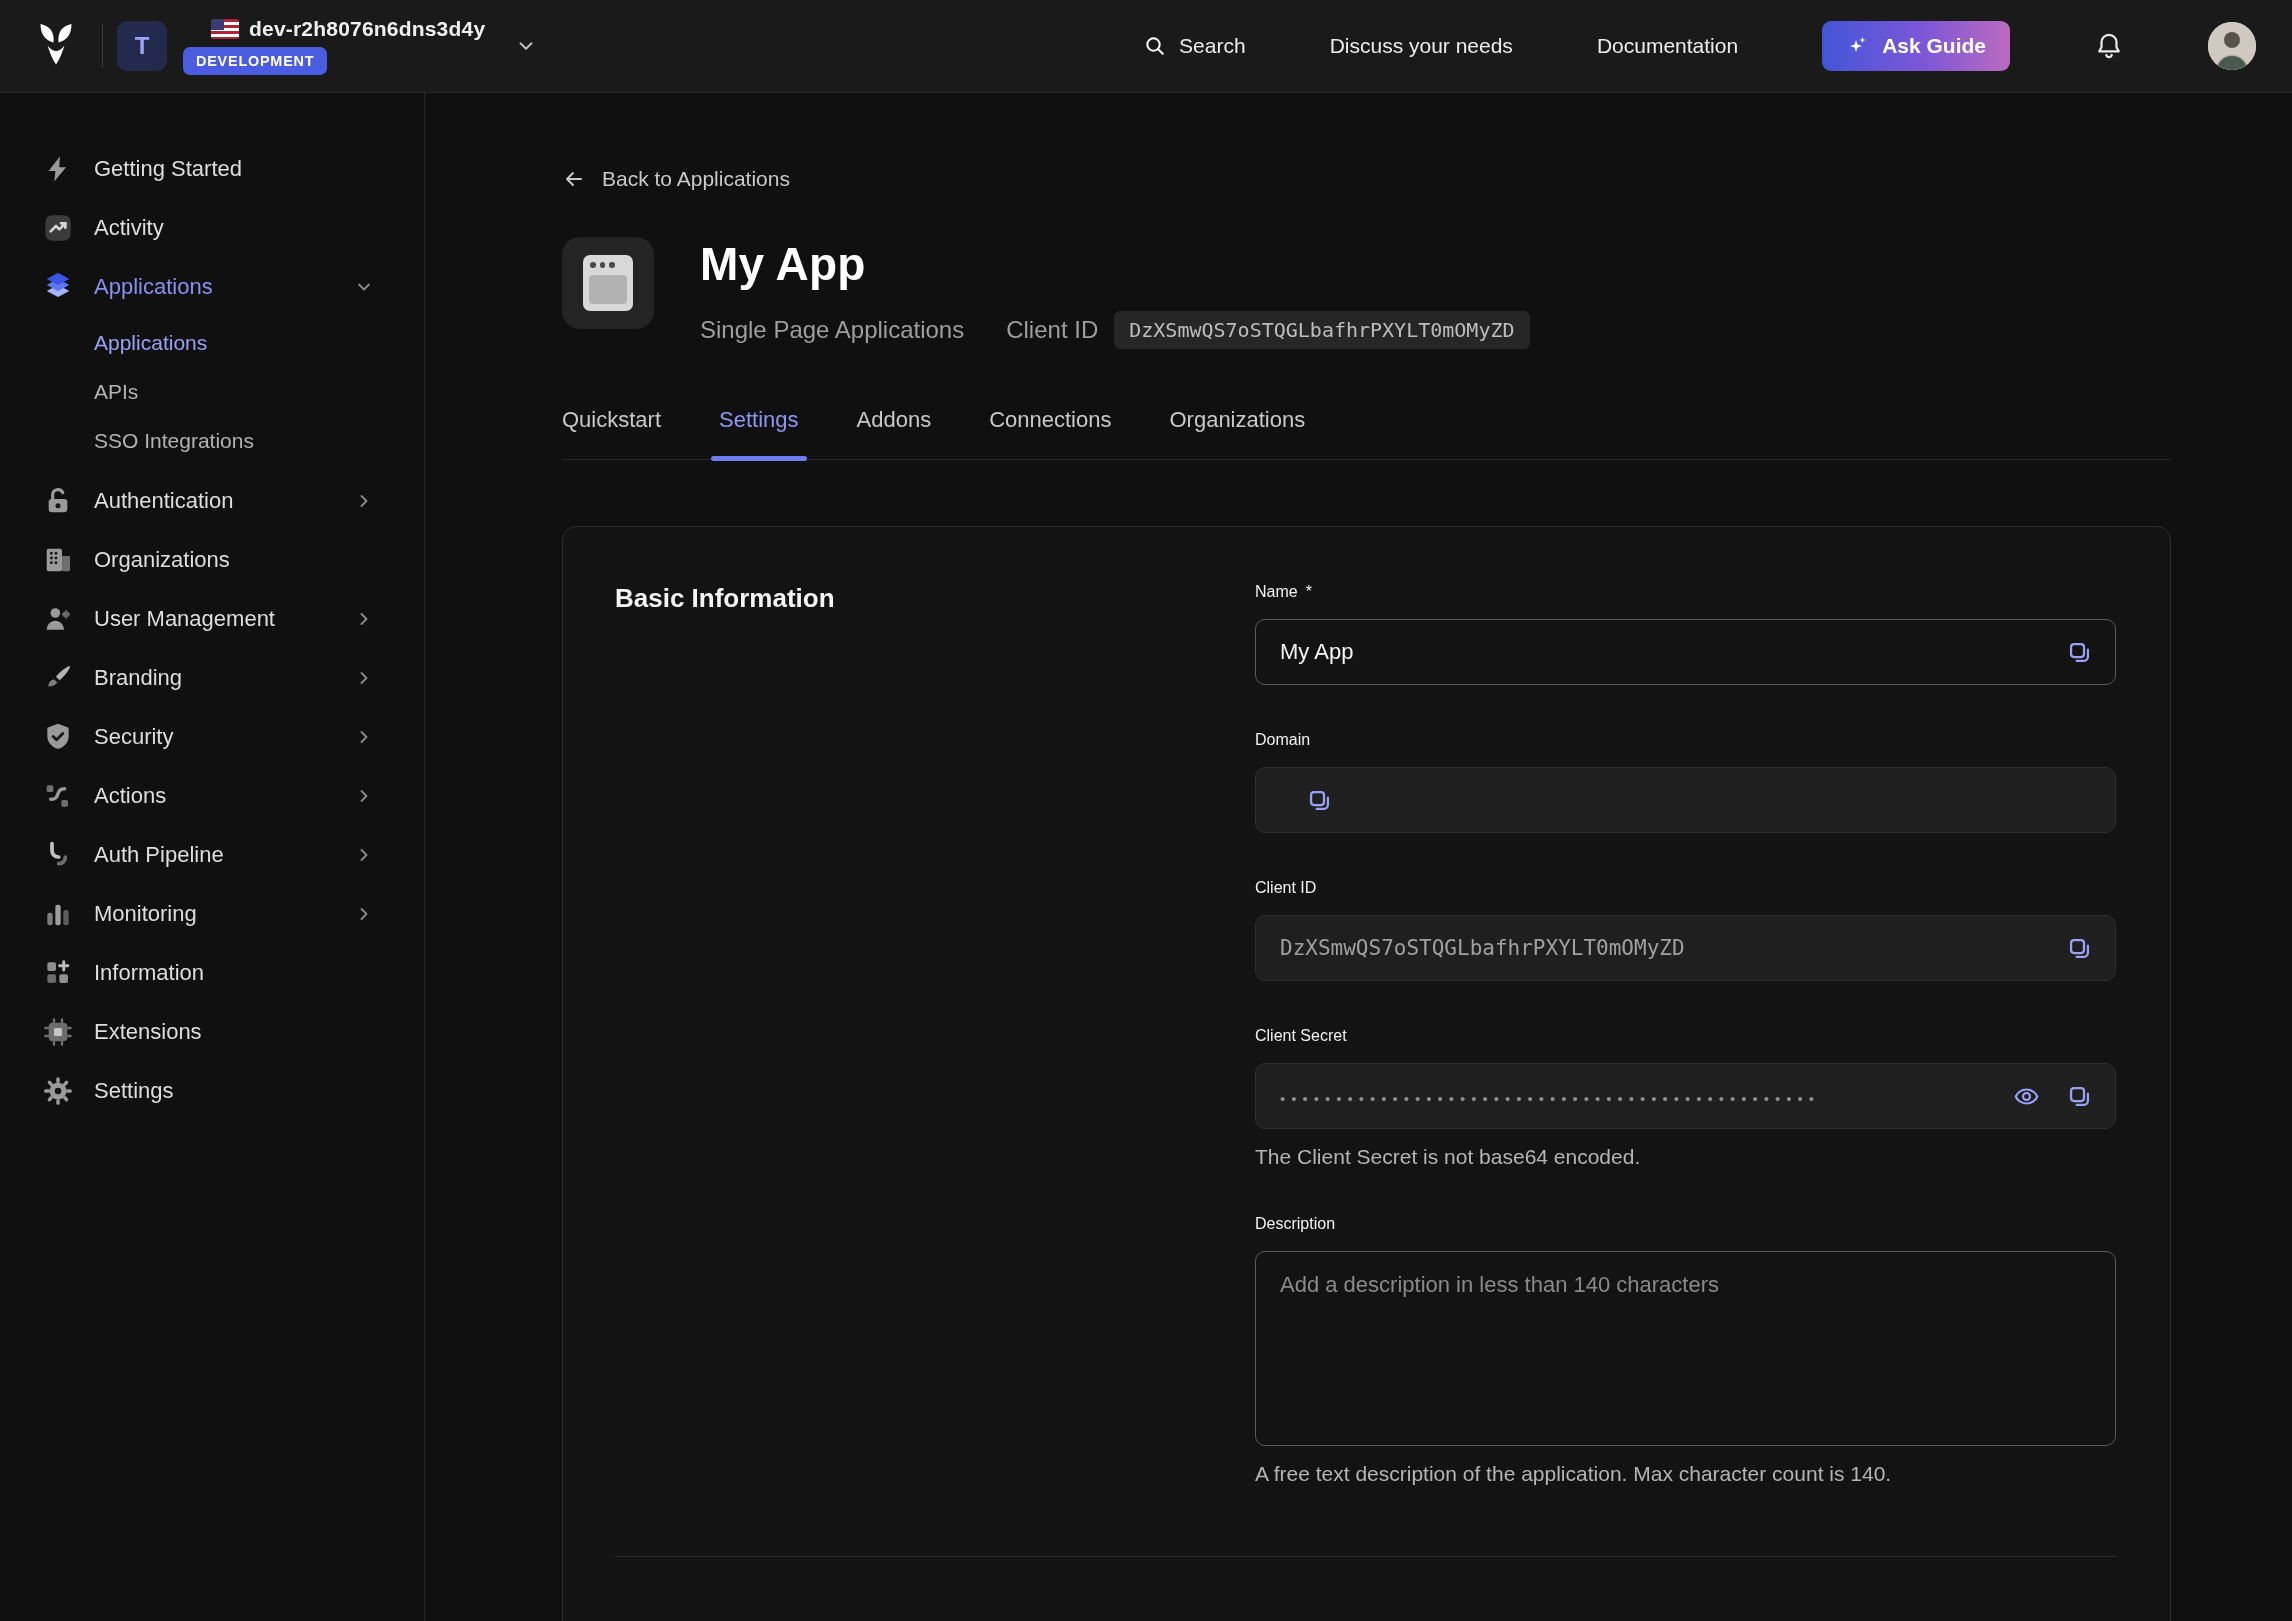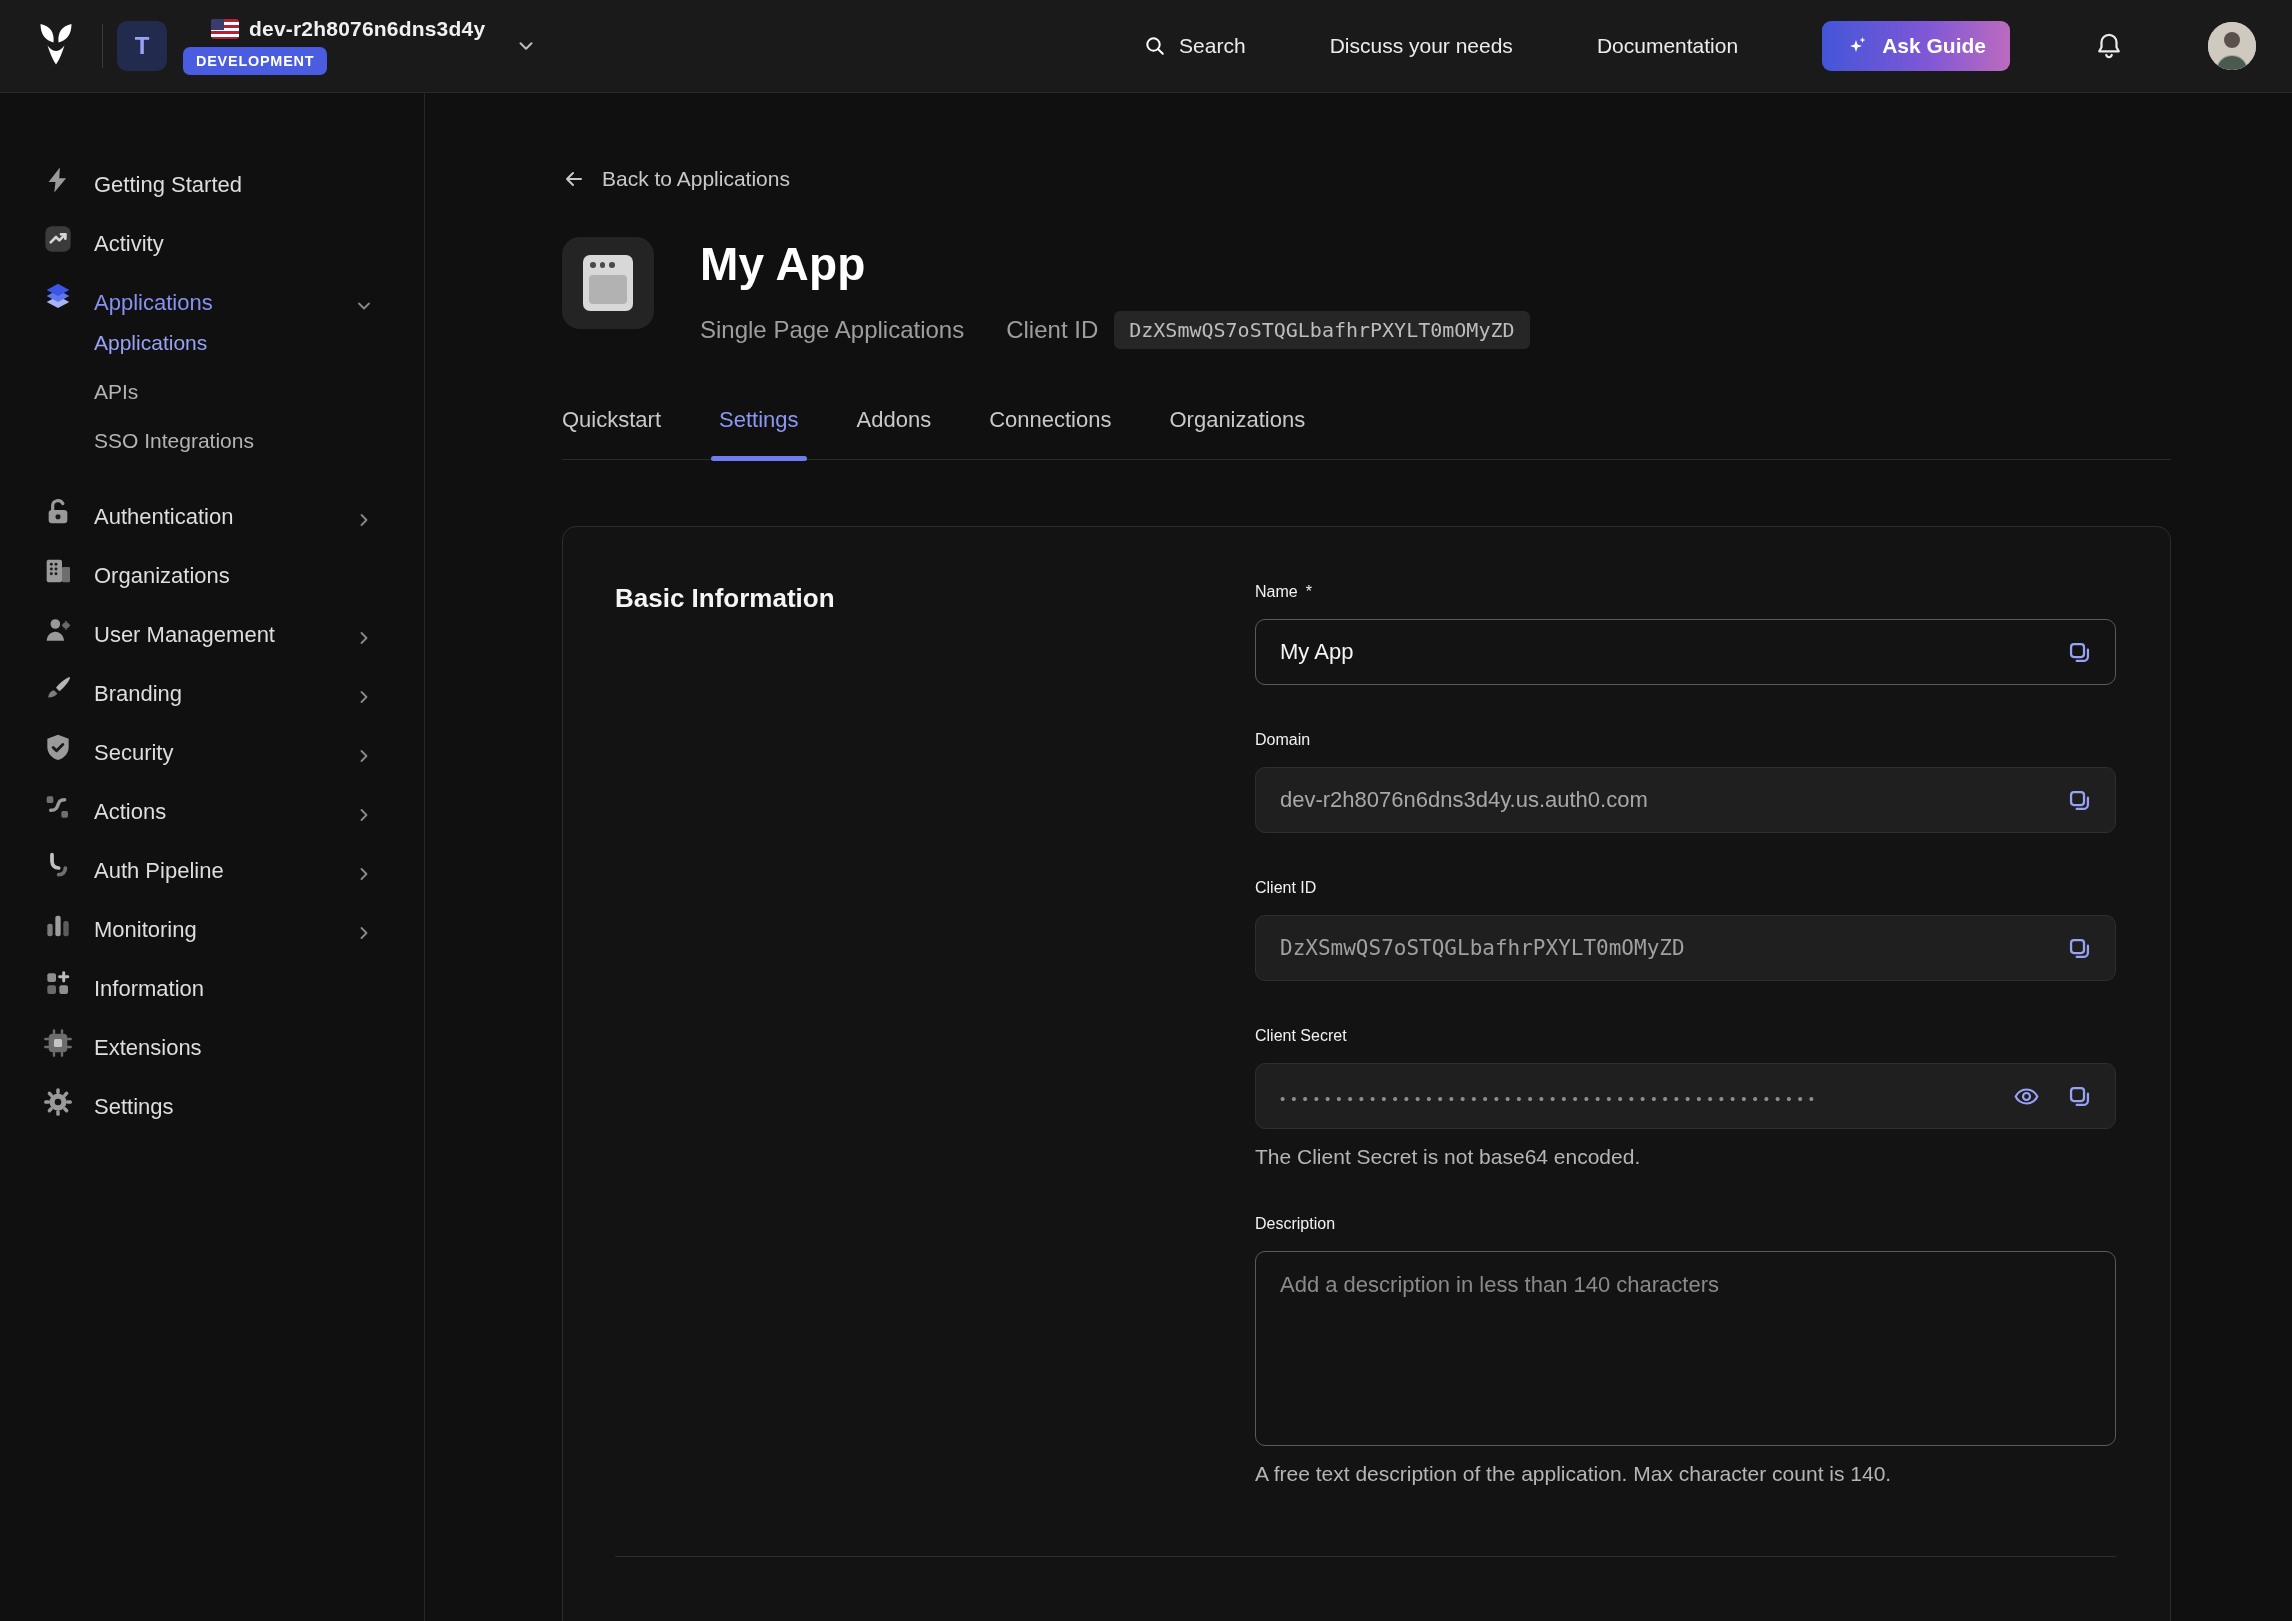--- a/index.html
+++ b/index.html
@@ -23,21 +23,21 @@
 
   .tb-right { margin-left:auto; display:flex; align-items:center; gap:84px; }
   .tb-link { display:flex; align-items:center; gap:12px; color:#ececec; font-size:21px; cursor:pointer; }
   .ask-guide { display:flex; align-items:center; gap:12px; color:#fff; font-size:21px; font-weight:600; padding:0 24px; height:50px; border-radius:9px; border:none; cursor:pointer; background:linear-gradient(90deg,#4356d8 0%,#7e57d6 55%,#bb6bbf 100%); }
   .bell-btn { display:flex; align-items:center; cursor:pointer; }
   .user-avatar { width:48px; height:48px; border-radius:50%; background:#d8d2c9; overflow:hidden; display:flex; align-items:flex-end; justify-content:center; cursor:pointer; }
 
   
   .shell { display:flex; height:1529px; }
   .sidebar { width:425px; border-right:1px solid #272727; padding-top:46px; flex:0 0 auto; }
-  .nav-item { display:flex; align-items:flex-end; height:59px; padding:0 50px 0 40px; cursor:pointer; }
+  .nav-item { display:flex; align-items:center; height:59px; padding:0 50px 0 40px; cursor:pointer; }
   .nav-ico { width:36px; height:36px; display:flex; align-items:center; justify-content:center; margin-right:18px; flex:0 0 auto; }
   .nav-label { color:#dedede; font-size:22px; font-weight:500; flex:1; }
   .nav-item.active .nav-label { color:#8791f2; }
   .nav-chev { display:flex; align-items:center; }
   .nav-sub { padding:2px 0 6px 0; }
   .nav-subitem { height:49px; display:flex; align-items:center; padding-left:94px; color:#b3b3b3; font-size:21px; cursor:pointer; }
   .nav-subitem.active { color:#98a2f5; }
 
   
   .main { flex:1; padding:74px 0 0 137px; }
@@ -442,21 +442,20 @@
                     </svg>
                 </button>
               </div>
             </div>
 
             <div class="fgroup">
               <div class="flabel">
                   <span>Domain</span>
                 </div>
               <div class="finput disabled">
-                <span class="fvalue">dev-r2h8076n6dns3d4y.us.auth0.com</span>
                 <button class="icon-btn">
                   <svg width="27" height="27" viewBox="0 0 24 24">
                       <rect x="4.5" y="4.5" width="11.5" height="11.5" rx="2.6" stroke="#98a2f7" stroke-width="2" fill="none"></rect>
                       <path d="M9.5 19.5h6a4 4 0 004-4v-6" stroke="#98a2f7" stroke-width="2" fill="none" stroke-linecap="round"></path>
                     </svg>
                 </button>
               </div>
             </div>
 
             <div class="fgroup">

